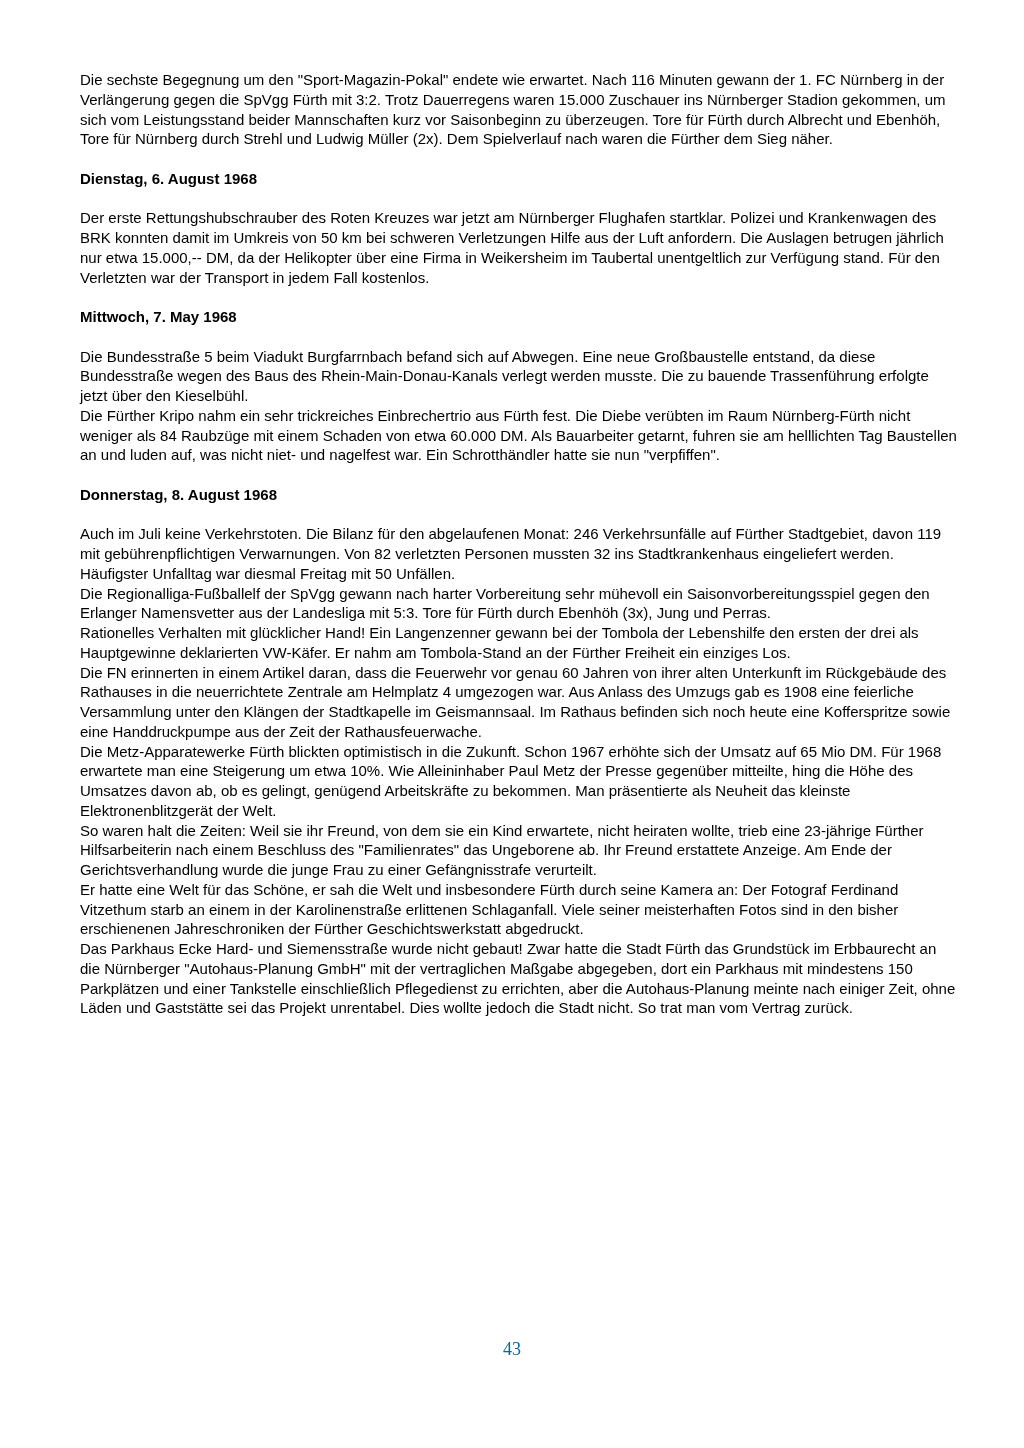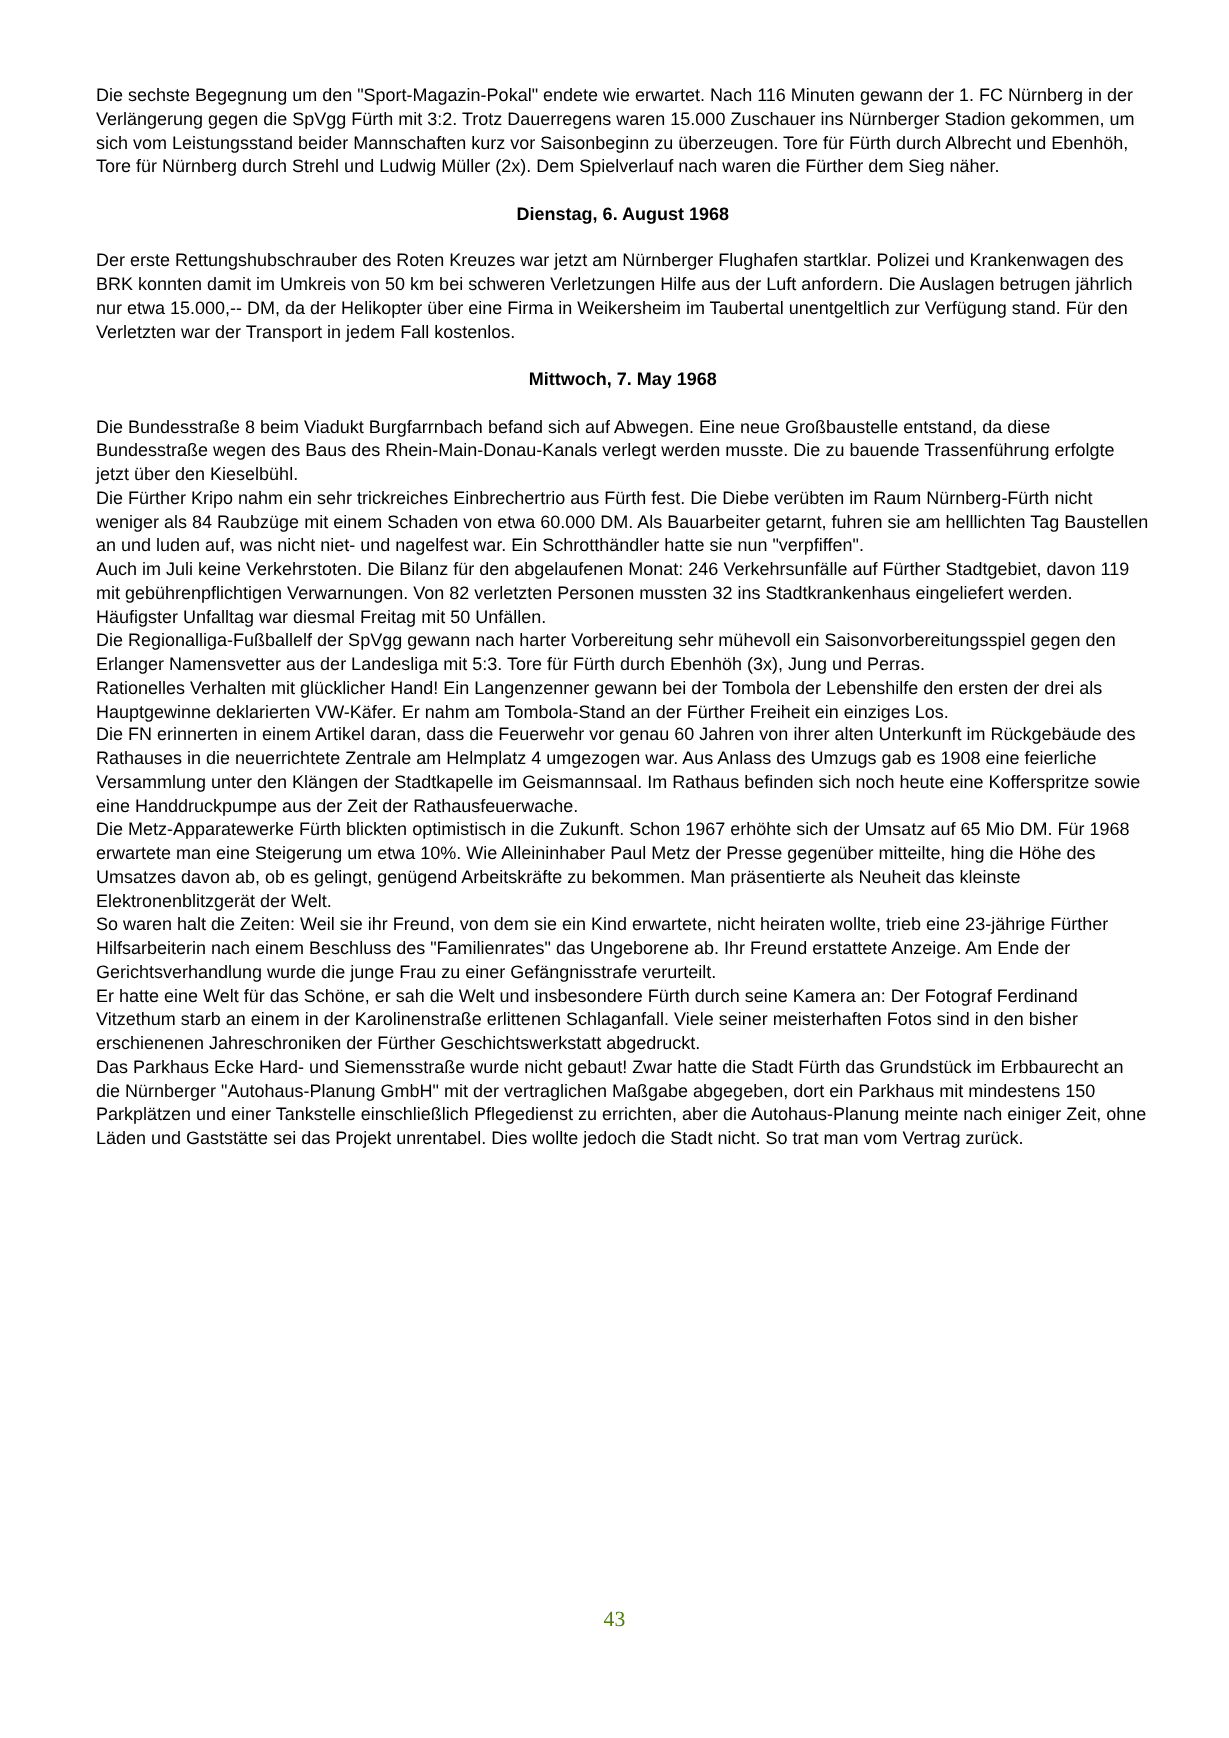--- a/index.html
+++ b/index.html
@@ -29,49 +29,49 @@
     margin: 0;
     padding: 0;
   }
   .day-heading {
     font-family: "Liberation Sans", "DejaVu Sans", sans-serif;
     font-weight: 700;
     font-size: 15px;
     line-height: 19.75px;
     margin: 19.75px 0;
     padding: 0;
-    text-align: center;
   }
   .page-number {
     position: absolute;
     top: 1338px;
     left: 0;
     width: 1024px;
     text-align: center;
     font-family: "Liberation Serif", "DejaVu Serif", serif;
     font-size: 18px;
     line-height: 22px;
-    color: #4d7c0f;
+    color: #0369a1;
   }
 </style>
 </head>
 <body>
 
 <div class="page">
   <div class="content">
 
     <p class="body-para">Die sechste Begegnung um den "Sport-Magazin-Pokal" endete wie erwartet. Nach 116 Minuten gewann der 1. FC Nürnberg in der Verlängerung gegen die SpVgg Fürth mit 3:2. Trotz Dauerregens waren 15.000 Zuschauer ins Nürnberger Stadion gekommen, um sich vom Leistungsstand beider Mannschaften kurz vor Saisonbeginn zu überzeugen. Tore für Fürth durch Albrecht und Ebenhöh, Tore für Nürnberg durch Strehl und Ludwig Müller (2x). Dem Spielverlauf nach waren die Fürther dem Sieg näher.</p>
 
     <h2 class="day-heading">Dienstag, 6. August 1968</h2>
     <p class="body-para">Der erste Rettungshubschrauber des Roten Kreuzes war jetzt am Nürnberger Flughafen startklar. Polizei und Krankenwagen des BRK konnten damit im Umkreis von 50 km bei schweren Verletzungen Hilfe aus der Luft anfordern. Die Auslagen betrugen jährlich nur etwa 15.000,-- DM, da der Helikopter über eine Firma in Weikersheim im Taubertal unentgeltlich zur Verfügung stand. Für den Verletzten war der Transport in jedem Fall kostenlos.</p>
 
     <h2 class="day-heading">Mittwoch, 7. May 1968</h2>
-    <p class="body-para">Die Bundesstraße 8 beim Viadukt Burgfarrnbach befand sich auf Abwegen. Eine neue Großbaustelle entstand, da diese Bundesstraße wegen des Baus des Rhein-Main-Donau-Kanals verlegt werden musste. Die zu bauende Trassenführung erfolgte jetzt über den Kieselbühl.</p>
+    <p class="body-para">Die Bundesstraße 5 beim Viadukt Burgfarrnbach befand sich auf Abwegen. Eine neue Großbaustelle entstand, da diese Bundesstraße wegen des Baus des Rhein-Main-Donau-Kanals verlegt werden musste. Die zu bauende Trassenführung erfolgte jetzt über den Kieselbühl.</p>
     <p class="body-para">Die Fürther Kripo nahm ein sehr trickreiches Einbrechertrio aus Fürth fest. Die Diebe verübten im Raum Nürnberg-Fürth nicht weniger als 84 Raubzüge mit einem Schaden von etwa 60.000 DM. Als Bauarbeiter getarnt, fuhren sie am helllichten Tag Baustellen an und luden auf, was nicht niet- und nagelfest war. Ein Schrotthändler hatte sie nun "verpfiffen".</p>
 
+    <h2 class="day-heading">Donnerstag, 8. August 1968</h2>
     <p class="body-para">Auch im Juli keine Verkehrstoten. Die Bilanz für den abgelaufenen Monat: 246 Verkehrsunfälle auf Fürther Stadtgebiet, davon 119 mit gebührenpflichtigen Verwarnungen. Von 82 verletzten Personen mussten 32 ins Stadtkrankenhaus eingeliefert werden. Häufigster Unfalltag war diesmal Freitag mit 50 Unfällen.</p>
     <p class="body-para">Die Regionalliga-Fußballelf der SpVgg gewann nach harter Vorbereitung sehr mühevoll ein Saisonvorbereitungsspiel gegen den Erlanger Namensvetter aus der Landesliga mit 5:3. Tore für Fürth durch Ebenhöh (3x), Jung und Perras.</p>
 
     <p class="body-para">Rationelles Verhalten mit glücklicher Hand! Ein Langenzenner gewann bei der Tombola der Lebenshilfe den ersten der drei als Hauptgewinne deklarierten VW-Käfer. Er nahm am Tombola-Stand an der Fürther Freiheit ein einziges Los.</p>
     <p class="body-para">Die FN erinnerten in einem Artikel daran, dass die Feuerwehr vor genau 60 Jahren von ihrer alten Unterkunft im Rückgebäude des Rathauses in die neuerrichtete Zentrale am Helmplatz 4 umgezogen war. Aus Anlass des Umzugs gab es 1908 eine feierliche Versammlung unter den Klängen der Stadtkapelle im Geismannsaal. Im Rathaus befinden sich noch heute eine Kofferspritze sowie eine Handdruckpumpe aus der Zeit der Rathausfeuerwache.</p>
     <p class="body-para">Die Metz-Apparatewerke Fürth blickten optimistisch in die Zukunft. Schon 1967 erhöhte sich der Umsatz auf 65 Mio DM. Für 1968 erwartete man eine Steigerung um etwa 10%. Wie Alleininhaber Paul Metz der Presse gegenüber mitteilte, hing die Höhe des Umsatzes davon ab, ob es gelingt, genügend Arbeitskräfte zu bekommen. Man präsentierte als Neuheit das kleinste Elektronenblitzgerät der Welt.</p>
     <p class="body-para">So waren halt die Zeiten: Weil sie ihr Freund, von dem sie ein Kind erwartete, nicht heiraten wollte, trieb eine 23-jährige Fürther Hilfsarbeiterin nach einem Beschluss des "Familienrates" das Ungeborene ab. Ihr Freund erstattete Anzeige. Am Ende der Gerichtsverhandlung wurde die junge Frau zu einer Gefängnisstrafe verurteilt.</p>
 
     <p class="body-para">Er hatte eine Welt für das Schöne, er sah die Welt und insbesondere Fürth durch seine Kamera an: Der Fotograf Ferdinand Vitzethum starb an einem in der Karolinenstraße erlittenen Schlaganfall. Viele seiner meisterhaften Fotos sind in den bisher erschienenen Jahreschroniken der Fürther Geschichtswerkstatt abgedruckt.</p>
     <p class="body-para">Das Parkhaus Ecke Hard- und Siemensstraße wurde nicht gebaut! Zwar hatte die Stadt Fürth das Grundstück im Erbbaurecht an die Nürnberger "Autohaus-Planung GmbH" mit der vertraglichen Maßgabe abgegeben, dort ein Parkhaus mit mindestens 150 Parkplätzen und einer Tankstelle einschließlich Pflegedienst zu errichten, aber die Autohaus-Planung meinte nach einiger Zeit, ohne Läden und Gaststätte sei das Projekt unrentabel. Dies wollte jedoch die Stadt nicht. So trat man vom Vertrag zurück.</p>

